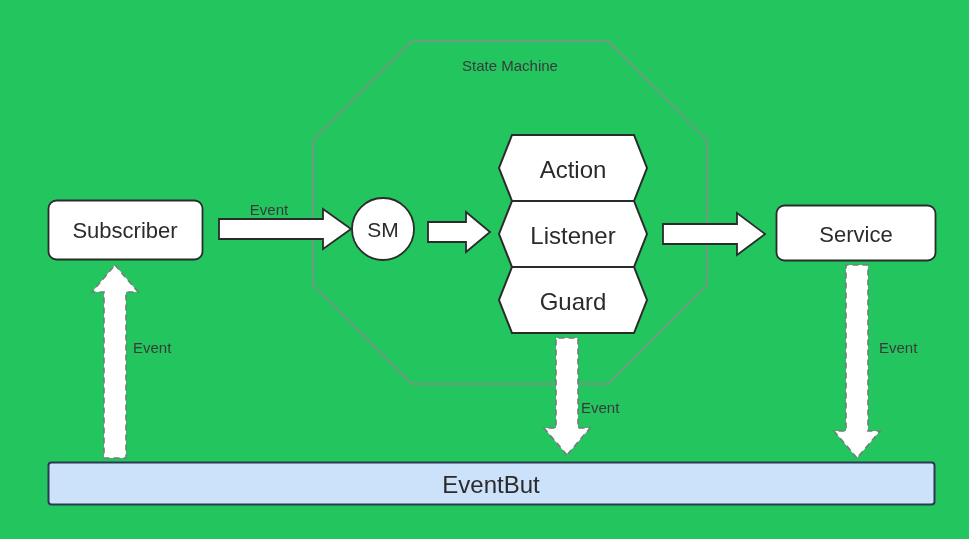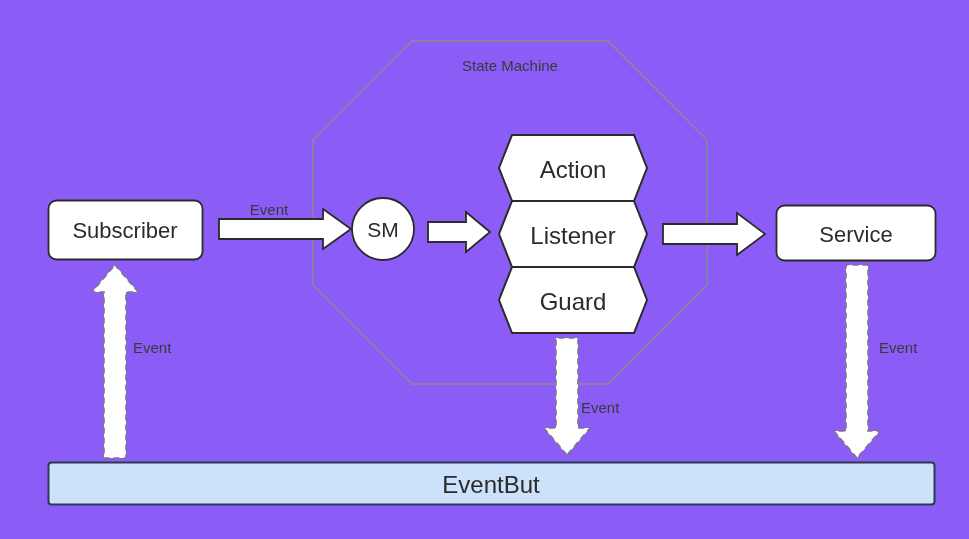--- a/index.html
+++ b/index.html
@@ -7,21 +7,21 @@
     padding: 0;
     background: #ffffff;
   }
   body {
     font-family: "Liberation Sans", sans-serif;
   }
   #canvas {
     position: relative;
     width: 969px;
     height: 539px;
-    background: #8b5cf6;
+    background: #22c55e;
     overflow: hidden;
   }
   #diagram-svg {
     position: absolute;
     left: 0;
     top: 0;
     width: 969px;
     height: 539px;
   }
   .node-label {

